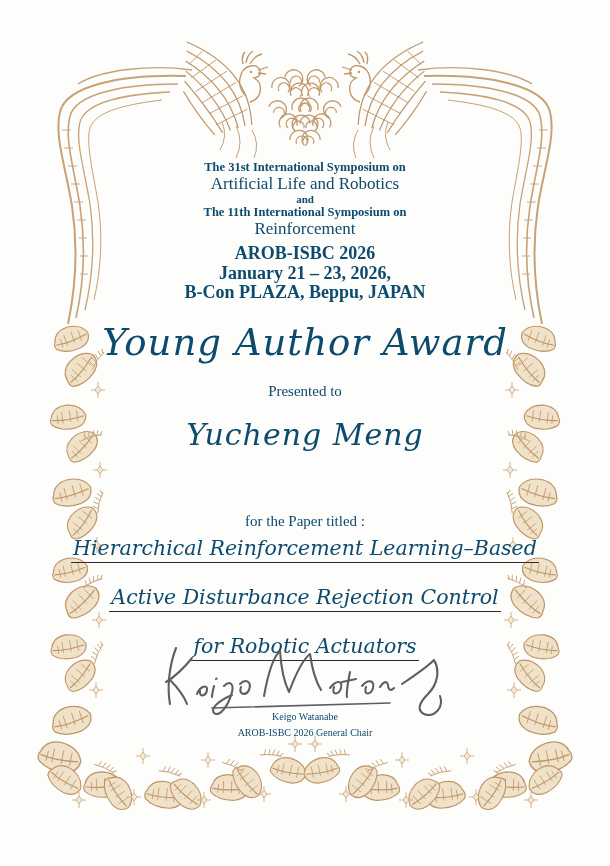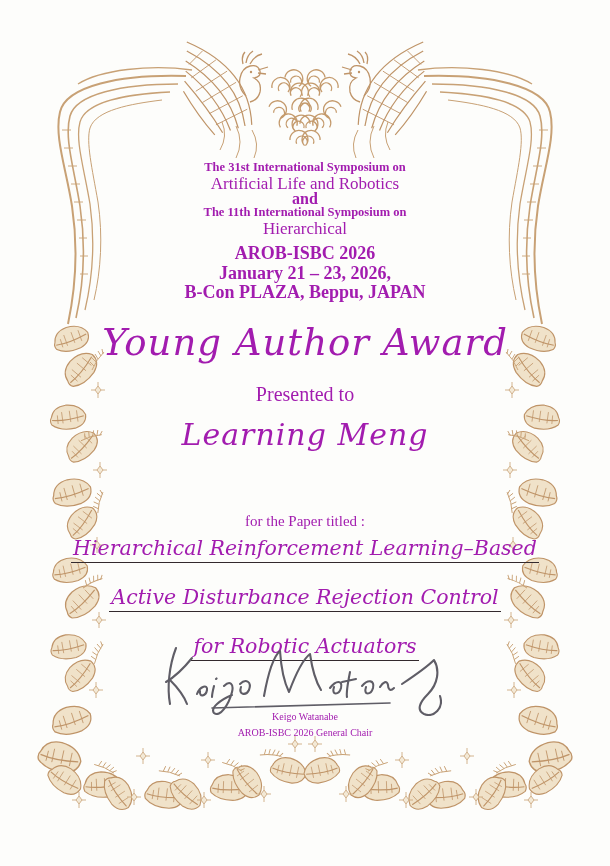--- a/index.html
+++ b/index.html
@@ -1,30 +1,30 @@
 <!DOCTYPE html>
 <html><head>
 <meta charset="utf-8">
 <style>
   html,body{margin:0;padding:0;background:#ffffff;}
   .page{
     position:relative;width:610px;height:866px;margin:0 auto;
     background:#fdfdfb;overflow:hidden;
-    font-family:"Liberation Serif", serif;color:#a21caf;
+    font-family:"Liberation Serif", serif;color:#0c4a6e;
   }
   .border-svg{position:absolute;left:0;top:0;width:610px;height:866px;}
   .txt{position:absolute;left:0;width:100%;text-align:center;}
   .sym-line{font-weight:bold;font-size:12.5px;line-height:15px;}
   .sym-big{font-weight:normal;font-size:17px;line-height:18px;}
-  .sym-and{font-weight:bold;font-size:16px;line-height:12px;}
+  .sym-and{font-weight:bold;font-size:11px;line-height:12px;}
   .header-block{top:160px;}
   .event-block{top:244px;font-weight:bold;font-size:18px;line-height:19.5px;}
   .award-title{top:305px;font-family:"DejaVu Serif", serif;font-style:italic;
     font-size:37px;letter-spacing:1px;margin-top:16px;}
-  .presented{top:383px;font-size:20px;}
+  .presented{top:383px;font-size:15px;}
   .recipient{top:417px;font-family:"DejaVu Serif", serif;font-style:italic;
     font-size:30px;letter-spacing:1px;}
   .paper-label{top:506px;font-size:15px;margin-top:7px;}
   .title-block{top:536px;}
   .title-line{display:inline-block;font-family:"DejaVu Serif", serif;font-style:italic;
     font-size:20.5px;line-height:24px;border-bottom:1.6px solid #33292d;
     padding:0 2px 2px 2px;margin-bottom:22px;}
   .sig-svg{position:absolute;left:50%;top:642px;transform:translateX(-50%);}
   .sig-block{top:709px;font-size:10px;line-height:15.5px;}
 </style>
@@ -142,34 +142,34 @@
     </g>
 
     <use href="#border-half" transform="translate(610,0) scale(-1,1)"></use>
   </svg>
 
   <div class="txt header-block">
     <div class="sym-line">The 31st International Symposium on</div>
     <div class="sym-big">Artificial Life and Robotics</div>
     <div class="sym-and">and</div>
     <div class="sym-line">The 11th International Symposium on</div>
-    <div class="sym-big">Hierarchical</div>
+    <div class="sym-big">Reinforcement</div>
   </div>
 
   <div class="txt event-block">
     <div>AROB-ISBC 2026</div>
     <div>January 21 – 23, 2026,</div>
     <div>B-Con PLAZA, Beppu, JAPAN</div>
   </div>
 
   <div class="txt award-title">Young Author Award</div>
 
   <div class="txt presented">Presented to</div>
 
-  <div class="txt recipient">Learning Meng</div>
+  <div class="txt recipient">Yucheng Meng</div>
 
   <div class="txt paper-label">for the Paper titled :</div>
 
   <div class="txt title-block">
     <div><span class="title-line">Hierarchical Reinforcement Learning–Based</span></div>
     <div><span class="title-line">Active Disturbance Rejection Control</span></div>
     <div><span class="title-line">for Robotic Actuators</span></div>
   </div>
 
   <svg class="sig-svg" width="330" height="80" viewBox="0 0 330 80" xmlns="http://www.w3.org/2000/svg">

